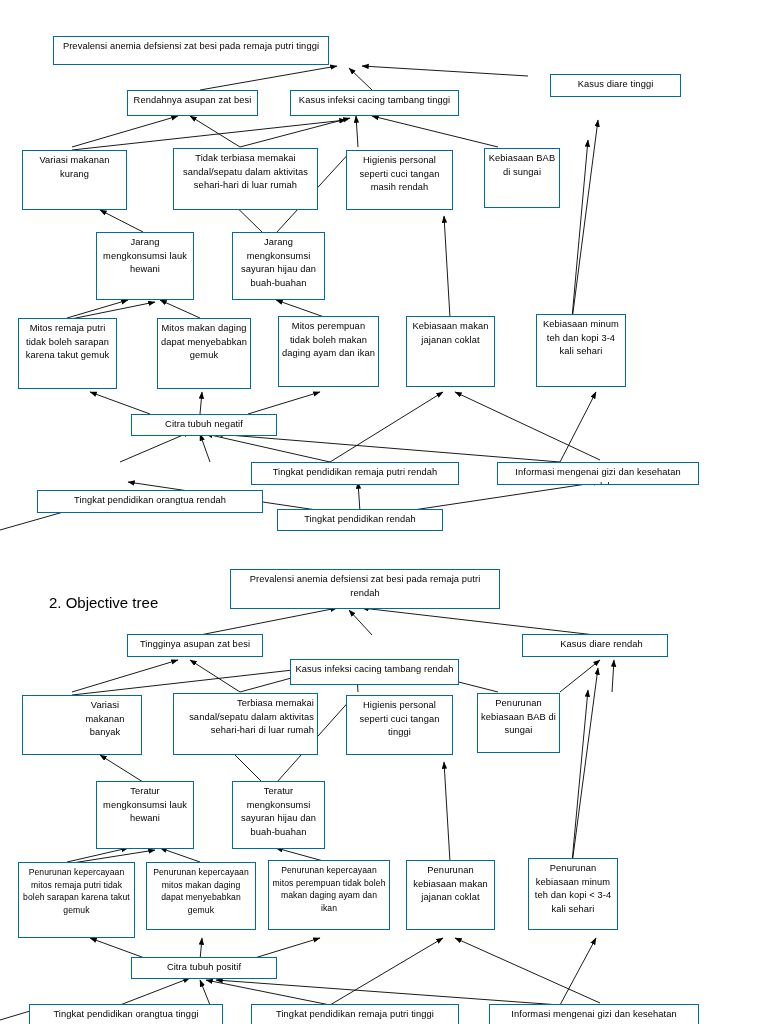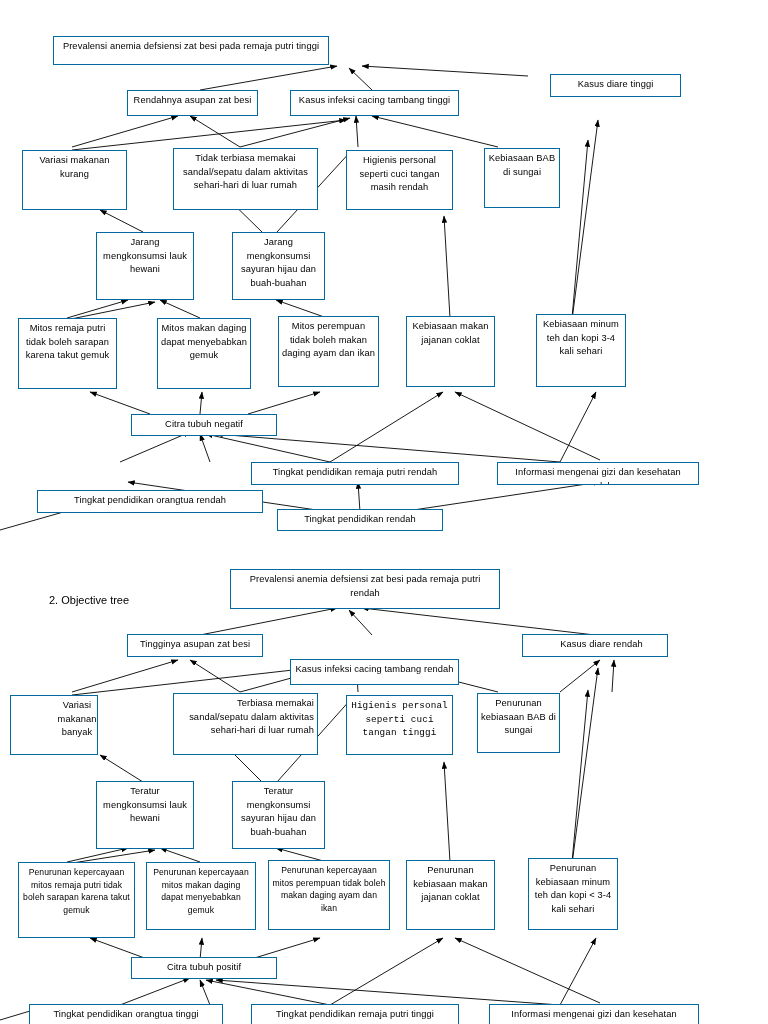--- a/index.html
+++ b/index.html
@@ -7,21 +7,21 @@
        font-family:"Liberation Sans","DejaVu Sans",sans-serif;color:#000;}
   #canvas{position:absolute;left:0;top:0;width:768px;height:1024px;}
   svg.lines{position:absolute;left:0;top:0;width:768px;height:1024px;overflow:visible;}
   .node{position:absolute;box-sizing:border-box;border:1px solid #0369a1;background:#ffffff;
         display:flex;align-items:flex-start;justify-content:center;text-align:center;
         overflow:hidden;z-index:5;}
   .node span{display:block;width:100%;padding:3px 3px 0 3px;line-height:13.5px;
              letter-spacing:0.1px;}
   .f9 span{font-size:9.3px;}
   .f85 span{font-size:8.6px;line-height:12.6px;}
-  .section-label{position:absolute;font-size:11px;z-index:6;white-space:nowrap;}
+  .section-label{position:absolute;font-size:15px;z-index:6;white-space:nowrap;}
 </style>
 </head>
 <body>
 
 <div id="canvas">
 
   <svg class="lines" viewBox="0 0 768 1024">
     <defs>
       <marker id="ah" markerWidth="9" markerHeight="9" refX="7.5" refY="3" orient="auto" markerUnits="strokeWidth">
         <path d="M0,0 L8,3 L0,6 z" fill="#000"></path>
@@ -184,27 +184,27 @@
   <div class="node f9" style="left:127px;top:634px;width:136px;height:23px;">
     <span>Tingginya asupan zat besi</span>
   </div>
   <div class="node f9" style="left:290px;top:659px;width:169px;height:26px;">
     <span>Kasus infeksi cacing tambang rendah</span>
   </div>
   <div class="node f9" style="left:522px;top:634px;width:146px;height:23px;padding-left:13px;">
     <span>Kasus diare rendah</span>
   </div>
 
-  <div class="node f9" style="left:10px;top:695px;width:88px;height:60px;padding-left:46px;">
+  <div class="node f9" style="left:22px;top:695px;width:120px;height:60px;padding-left:46px;">
     <span>Variasi makanan banyak</span>
   </div>
   <div class="node f9" style="left:173px;top:693px;width:145px;height:62px;text-align:right;">
     <span>Terbiasa memakai sandal/sepatu dalam aktivitas sehari-hari di luar rumah</span>
   </div>
-  <div class="node f9" style="left:346px;top:695px;width:107px;height:60px;font-family:Liberation Mono, monospace;">
+  <div class="node f9" style="left:346px;top:695px;width:107px;height:60px;">
     <span>Higienis personal seperti cuci tangan tinggi</span>
   </div>
   <div class="node f9" style="left:477px;top:693px;width:83px;height:60px;">
     <span>Penurunan kebiasaan BAB di sungai</span>
   </div>
 
   <div class="node f9" style="left:96px;top:781px;width:98px;height:68px;">
     <span>Teratur mengkonsumsi lauk hewani</span>
   </div>
   <div class="node f9" style="left:232px;top:781px;width:93px;height:68px;">

